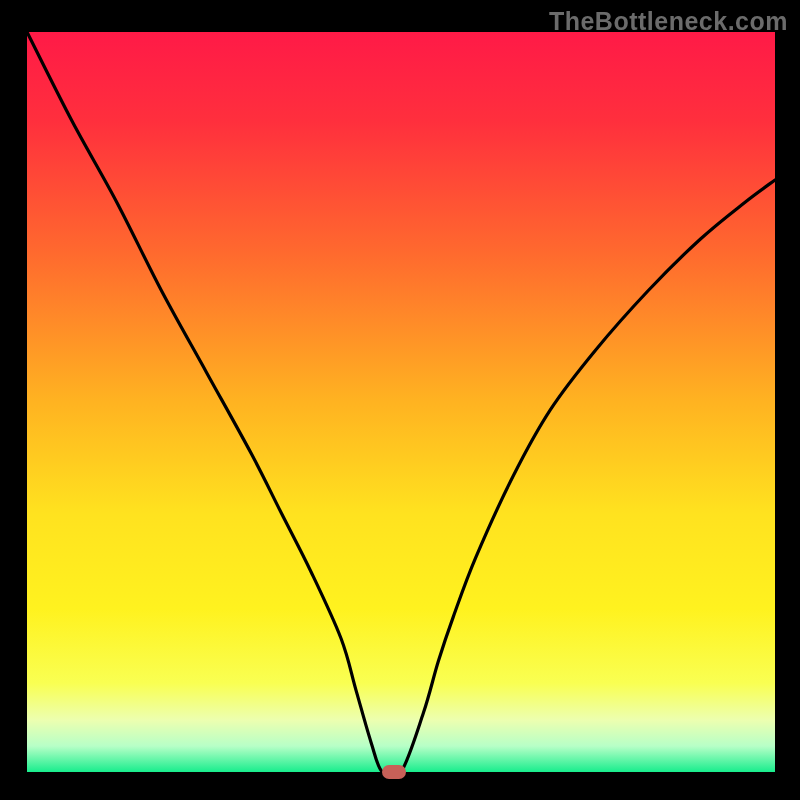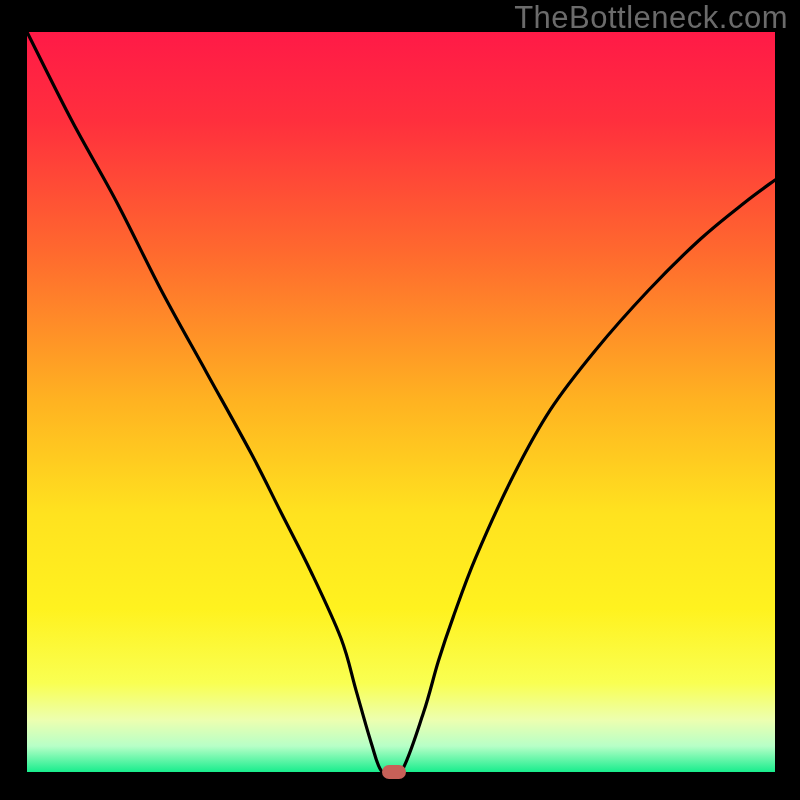--- a/index.html
+++ b/index.html
@@ -12,25 +12,25 @@
     font-family: Arial, Helvetica, sans-serif;
   }
   .frame {
     position: relative;
     width: 800px;
     height: 800px;
     background: #000;
   }
   .watermark {
     position: absolute;
-    top: 0;
+    top: 7px;
     right: 12px;
     color: #6b6b6b;
-    font-size: 31px;
-    font-weight: 400;
+    font-size: 25px;
+    font-weight: 700;
     letter-spacing: 0.5px;
     z-index: 10;
   }
   svg {
     position: absolute;
     top: 0;
     left: 0;
   }
   .marker {
     position: absolute;

